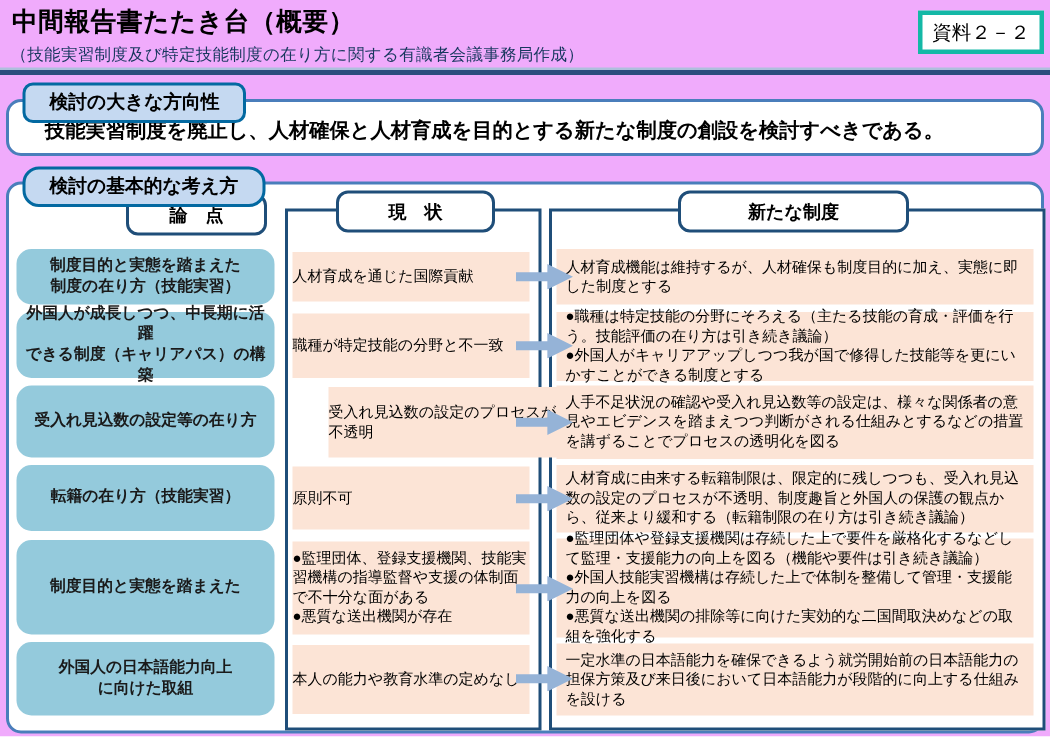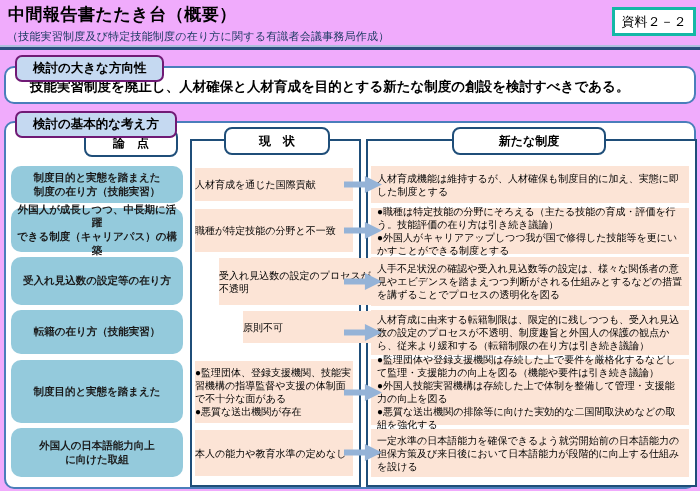--- a/index.html
+++ b/index.html
@@ -11,21 +11,21 @@
   .docnum{
     position:absolute;left:612px;top:7px;width:78px;height:23px;border:3px solid #14b8a6;
     display:flex;align-items:center;justify-content:center;font-size:13px;background:#fff;
   }
   .subtitle{position:absolute;left:7px;top:29px;font-size:11px;color:#17375e;letter-spacing:0.2px;}
   .divider{
     position:absolute;left:0;top:45px;width:700px;height:5px;
     background:linear-gradient(#aebfdd 0 40%,#2c4d7e 40% 100%);
   }
   .tab{
-    position:absolute;height:23px;padding:0 16px;background:#c5d9f1;border:2px solid #701a75;
+    position:absolute;height:23px;padding:0 16px;background:#c5d9f1;border:2px solid #0369a1;
     border-radius:7px;display:flex;align-items:center;justify-content:center;
     font-size:12.5px;font-weight:bold;z-index:5;white-space:nowrap;
   }
   .roundbox{position:absolute;background:#fff;border:2px solid #4a7ebb;border-radius:10px;z-index:1;}
   .sec1text{
     position:absolute;left:24px;top:0;width:650px;height:100%;display:flex;align-items:center;
     font-size:13.5px;font-weight:bold;padding-top:4px;box-sizing:border-box;
   }
   .colbox{position:absolute;background:#ffffff;border:2px solid #1f4e79;z-index:2;}
   .colhead{
@@ -64,21 +64,21 @@
     <span>資料２－２</span>
   </div>
   <div class="subtitle">（技能実習制度及び特定技能制度の在り方に関する有識者会議事務局作成）</div>
   <div class="divider"></div>
 
   <div class="tab" style="left:15px;top:55px;">検討の大きな方向性</div>
   <div class="roundbox" style="left:4px;top:66px;width:688px;height:34px;">
     <div class="sec1text">技能実習制度を廃止し、人材確保と人材育成を目的とする新たな制度の創設を検討すべきである。</div>
   </div>
 
-  <div class="tab" style="left:15px;top:111px;">検討の基本的な考え方</div>
+  <div class="tab" style="left:15px;top:111px;border-radius:11px;">検討の基本的な考え方</div>
   <div class="roundbox" style="left:4px;top:121px;width:688px;height:364px;"></div>
 
   <div class="colbox" style="left:190px;top:139px;width:167px;height:344px;"></div>
   <div class="colbox" style="left:366px;top:139px;width:327px;height:344px;"></div>
 
   <div class="colhead" style="left:84px;top:129px;width:90px;">論　点</div>
   <div class="colhead" style="left:224px;top:127px;width:102px;">現　状</div>
   <div class="colhead" style="left:452px;top:127px;width:150px;">新たな制度</div>
 
   <div class="topic-cell" style="top:166px;height:37px;">制度目的と実態を踏まえた
@@ -93,21 +93,21 @@
   <div class="new-cell" style="top:208px;height:46px;">●職種は特定技能の分野にそろえる（主たる技能の育成・評価を行う。技能評価の在り方は引き続き議論）
 ●外国人がキャリアアップしつつ我が国で修得した技能等を更にいかすことができる制度とする</div>
   <div class="arrow" style="top:222px;"></div>
 
   <div class="topic-cell" style="top:257px;height:48px;">受入れ見込数の設定等の在り方</div>
   <div class="current-cell" style="top:258px;height:47px;margin-left:24px;">受入れ見込数の設定のプロセスが不透明</div>
   <div class="new-cell" style="top:257px;height:49px;">人手不足状況の確認や受入れ見込数等の設定は、様々な関係者の意見やエビデンスを踏まえつつ判断がされる仕組みとするなどの措置を講ずることでプロセスの透明化を図る</div>
   <div class="arrow" style="top:273px;"></div>
 
   <div class="topic-cell" style="top:310px;height:44px;">転籍の在り方（技能実習）</div>
-  <div class="current-cell" style="top:311px;height:32px;margin-left:48px;">原則不可</div>
+  <div class="current-cell" style="top:311px;height:42px;">原則不可</div>
   <div class="new-cell" style="top:310px;height:45px;">人材育成に由来する転籍制限は、限定的に残しつつも、受入れ見込数の設定のプロセスが不透明、制度趣旨と外国人の保護の観点から、従来より緩和する（転籍制限の在り方は引き続き議論）</div>
   <div class="arrow" style="top:324px;"></div>
 
   <div class="topic-cell" style="top:360px;height:63px;">制度目的と実態を踏まえた</div>
   <div class="current-cell" style="top:361px;height:62px;">●監理団体、登録支援機関、技能実習機構の指導監督や支援の体制面で不十分な面がある
 ●悪質な送出機関が存在</div>
   <div class="new-cell" style="top:359px;height:66px;">●監理団体や登録支援機関は存続した上で要件を厳格化するなどして監理・支援能力の向上を図る（機能や要件は引き続き議論）
 ●外国人技能実習機構は存続した上で体制を整備して管理・支援能力の向上を図る
 ●悪質な送出機関の排除等に向けた実効的な二国間取決めなどの取組を強化する</div>
   <div class="arrow" style="top:384px;"></div>

